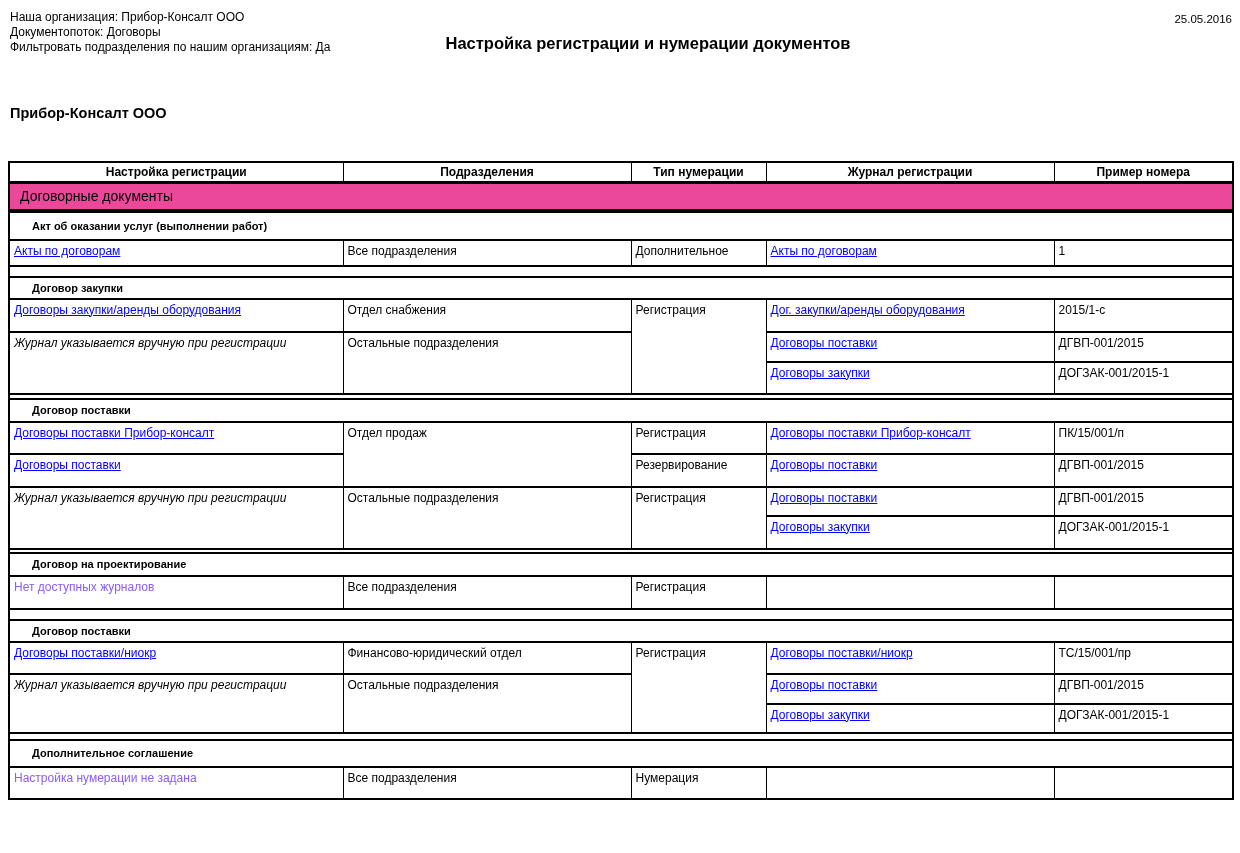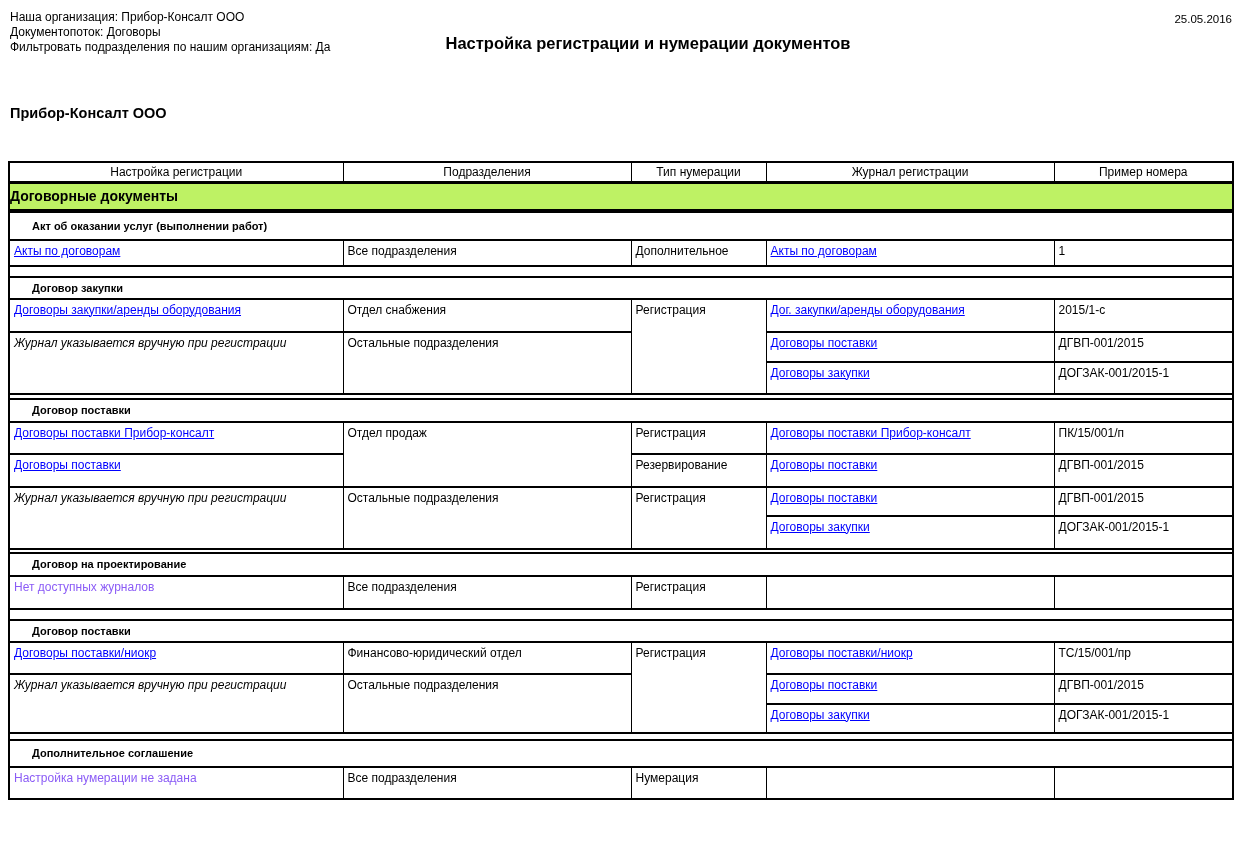--- a/index.html
+++ b/index.html
@@ -14,29 +14,29 @@
   .org-heading{position:absolute;left:10px;top:105px;font-size:14.5px;font-weight:bold;}
 
   table.reg{
     position:absolute;left:8px;top:161px;width:1224px;
     border-collapse:collapse;table-layout:fixed;
     font-size:12px;line-height:14px;
     border:2px solid #000;
   }
   .reg th{
     border:1.5px solid #000;border-top:2px solid #000;border-bottom:3px solid #000;
-    font-size:12px;font-weight:normal;text-align:center;vertical-align:middle;
+    font-size:12px;font-weight:bold;text-align:center;vertical-align:middle;
     padding:2px 3px;background:#fff;
   }
   .reg td{
     border:1.5px solid #000;border-top-width:2px;border-bottom-width:2px;
     vertical-align:top;padding:3px 4px;overflow:hidden;white-space:normal;
   }
   .reg tr.group td{
-    background:#bef264;font-size:14px;font-weight:bold;vertical-align:middle;padding:2px 0;
+    background:#ec4899;font-size:14px;font-weight:normal;vertical-align:middle;padding:2px 10px;
   }
   .reg tr.sub td{
     font-size:11px;font-weight:bold;vertical-align:middle;padding-left:22px;
   }
   .reg tr.spacer td{
     border-top-width:0;border-bottom-width:0;border-left:2px solid #000;border-right:2px solid #000;
     padding:0;
   }
   .link{color:#0000ff;text-decoration:underline;cursor:pointer;}
   .note{font-style:italic;}

